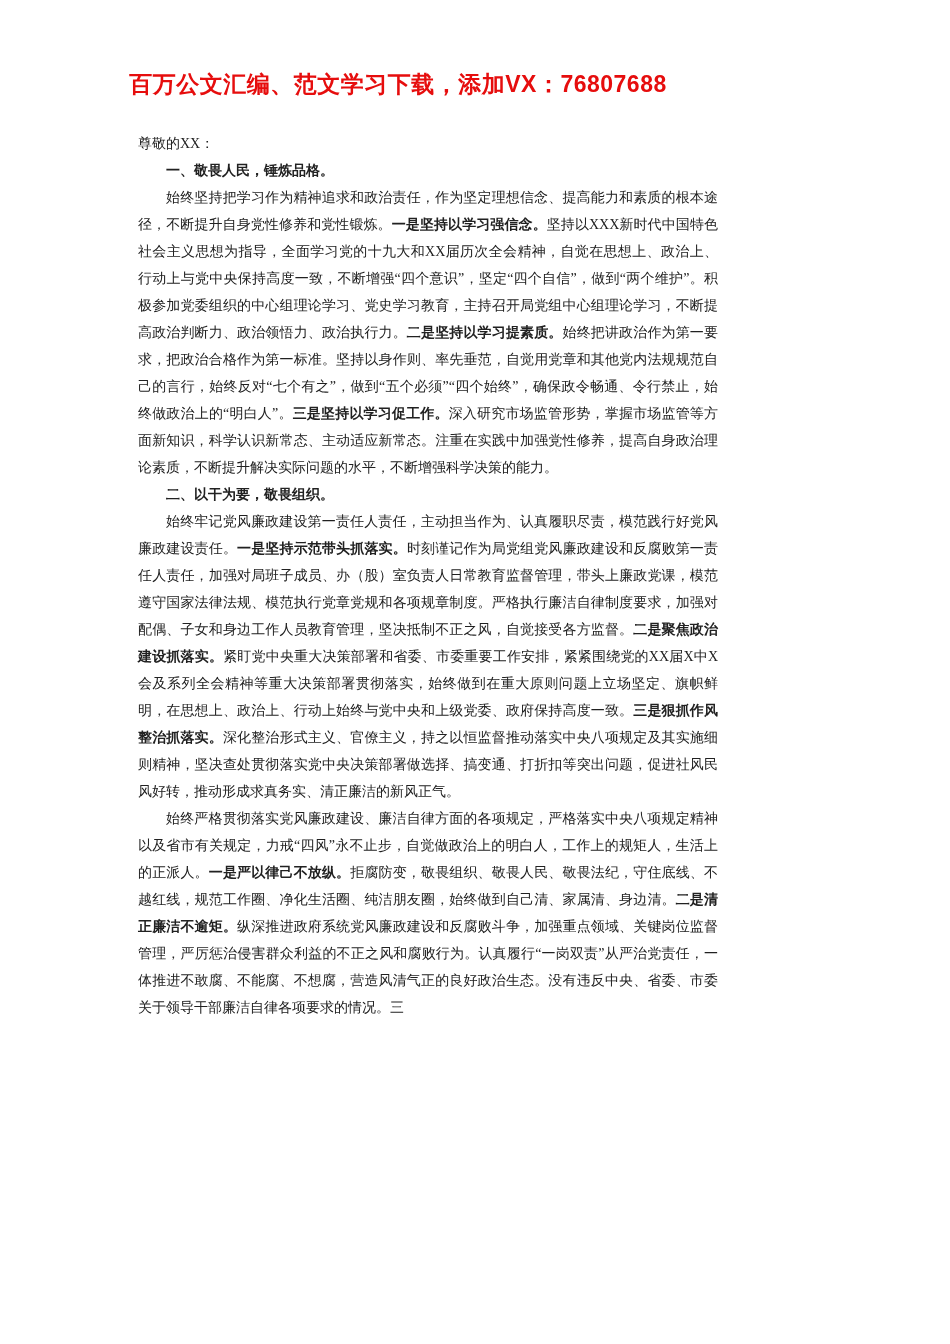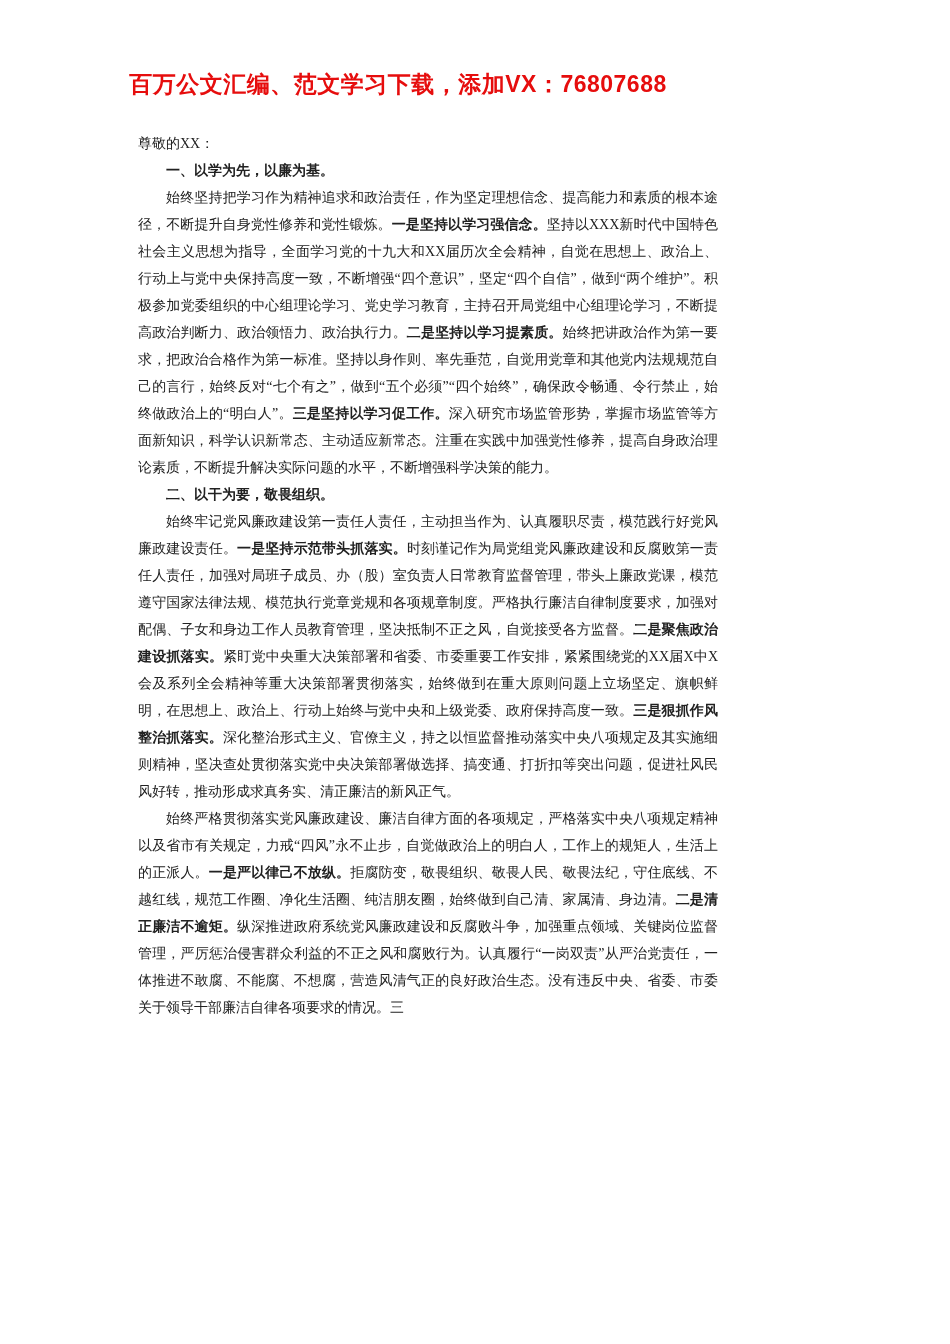--- a/index.html
+++ b/index.html
@@ -57,19 +57,19 @@
 </style>
 </head>
 <body>
 
 <div class="page" style="background: rgb(255, 255, 255);">
   <div class="ad-banner" style="color: rgb(230, 13, 13);">
     <span>百万公文汇编、范文学习下载，添加VX：76807688</span>
   </div>
   <div class="doc-body" id="doc-body" style="color: rgb(33, 33, 33);">
       <p class="para salutation"><span class="run">尊敬的XX：</span></p>
-      <p class="para heading"><span class="run bold">一、以学为先，以廉为基。</span></p>
+      <p class="para heading"><span class="run bold">一、敬畏人民，锤炼品格。</span></p>
       <p class="para body"><span class="run">始终坚持把学习作为精神追求和政治责任，作为坚定理想信念、提高能力和素质的根本途径，不断提升自身党性修养和党性锻炼。</span><span class="run bold">一是坚持以学习强信念。</span><span class="run">坚持以XXX新时代中国特色社会主义思想为指导，全面学习党的十九大和XX届历次全会精神，自觉在思想上、政治上、行动上与党中央保持高度一致，不断增强“四个意识”，坚定“四个自信”，做到“两个维护”。积极参加党委组织的中心组理论学习、党史学习教育，主持召开局党组中心组理论学习，不断提高政治判断力、政治领悟力、政治执行力。</span><span class="run bold">二是坚持以学习提素质。</span><span class="run">始终把讲政治作为第一要求，把政治合格作为第一标准。坚持以身作则、率先垂范，自觉用党章和其他党内法规规范自己的言行，始终反对“七个有之”，做到“五个必须”“四个始终”，确保政令畅通、令行禁止，始终做政治上的“明白人”。</span><span class="run bold">三是坚持以学习促工作。</span><span class="run">深入研究市场监管形势，掌握市场监管等方面新知识，科学认识新常态、主动适应新常态。注重在实践中加强党性修养，提高自身政治理论素质，不断提升解决实际问题的水平，不断增强科学决策的能力。</span></p>
       <p class="para heading"><span class="run bold">二、以干为要，敬畏组织。</span></p>
       <p class="para body"><span class="run">始终牢记党风廉政建设第一责任人责任，主动担当作为、认真履职尽责，模范践行好党风廉政建设责任。</span><span class="run bold">一是坚持示范带头抓落实。</span><span class="run">时刻谨记作为局党组党风廉政建设和反腐败第一责任人责任，加强对局班子成员、办（股）室负责人日常教育监督管理，带头上廉政党课，模范遵守国家法律法规、模范执行党章党规和各项规章制度。严格执行廉洁自律制度要求，加强对配偶、子女和身边工作人员教育管理，坚决抵制不正之风，自觉接受各方监督。</span><span class="run bold">二是聚焦政治建设抓落实。</span><span class="run">紧盯党中央重大决策部署和省委、市委重要工作安排，紧紧围绕党的XX届X中X会及系列全会精神等重大决策部署贯彻落实，始终做到在重大原则问题上立场坚定、旗帜鲜明，在思想上、政治上、行动上始终与党中央和上级党委、政府保持高度一致。</span><span class="run bold">三是狠抓作风整治抓落实。</span><span class="run">深化整治形式主义、官僚主义，持之以恒监督推动落实中央八项规定及其实施细则精神，坚决查处贯彻落实党中央决策部署做选择、搞变通、打折扣等突出问题，促进社风民风好转，推动形成求真务实、清正廉洁的新风正气。</span></p>
       <p class="para body"><span class="run">始终严格贯彻落实党风廉政建设、廉洁自律方面的各项规定，严格落实中央八项规定精神以及省市有关规定，力戒“四风”永不止步，自觉做政治上的明白人，工作上的规矩人，生活上的正派人。</span><span class="run bold">一是严以律己不放纵。</span><span class="run">拒腐防变，敬畏组织、敬畏人民、敬畏法纪，守住底线、不越红线，规范工作圈、净化生活圈、纯洁朋友圈，始终做到自己清、家属清、身边清。</span><span class="run bold">二是清正廉洁不逾矩。</span><span class="run">纵深推进政府系统党风廉政建设和反腐败斗争，加强重点领域、关键岗位监督管理，严厉惩治侵害群众利益的不正之风和腐败行为。认真履行“一岗双责”从严治党责任，一体推进不敢腐、不能腐、不想腐，营造风清气正的良好政治生态。没有违反中央、省委、市委关于领导干部廉洁自律各项要求的情况。三</span></p>
     </div>
 </div>
 
 </body></html>

